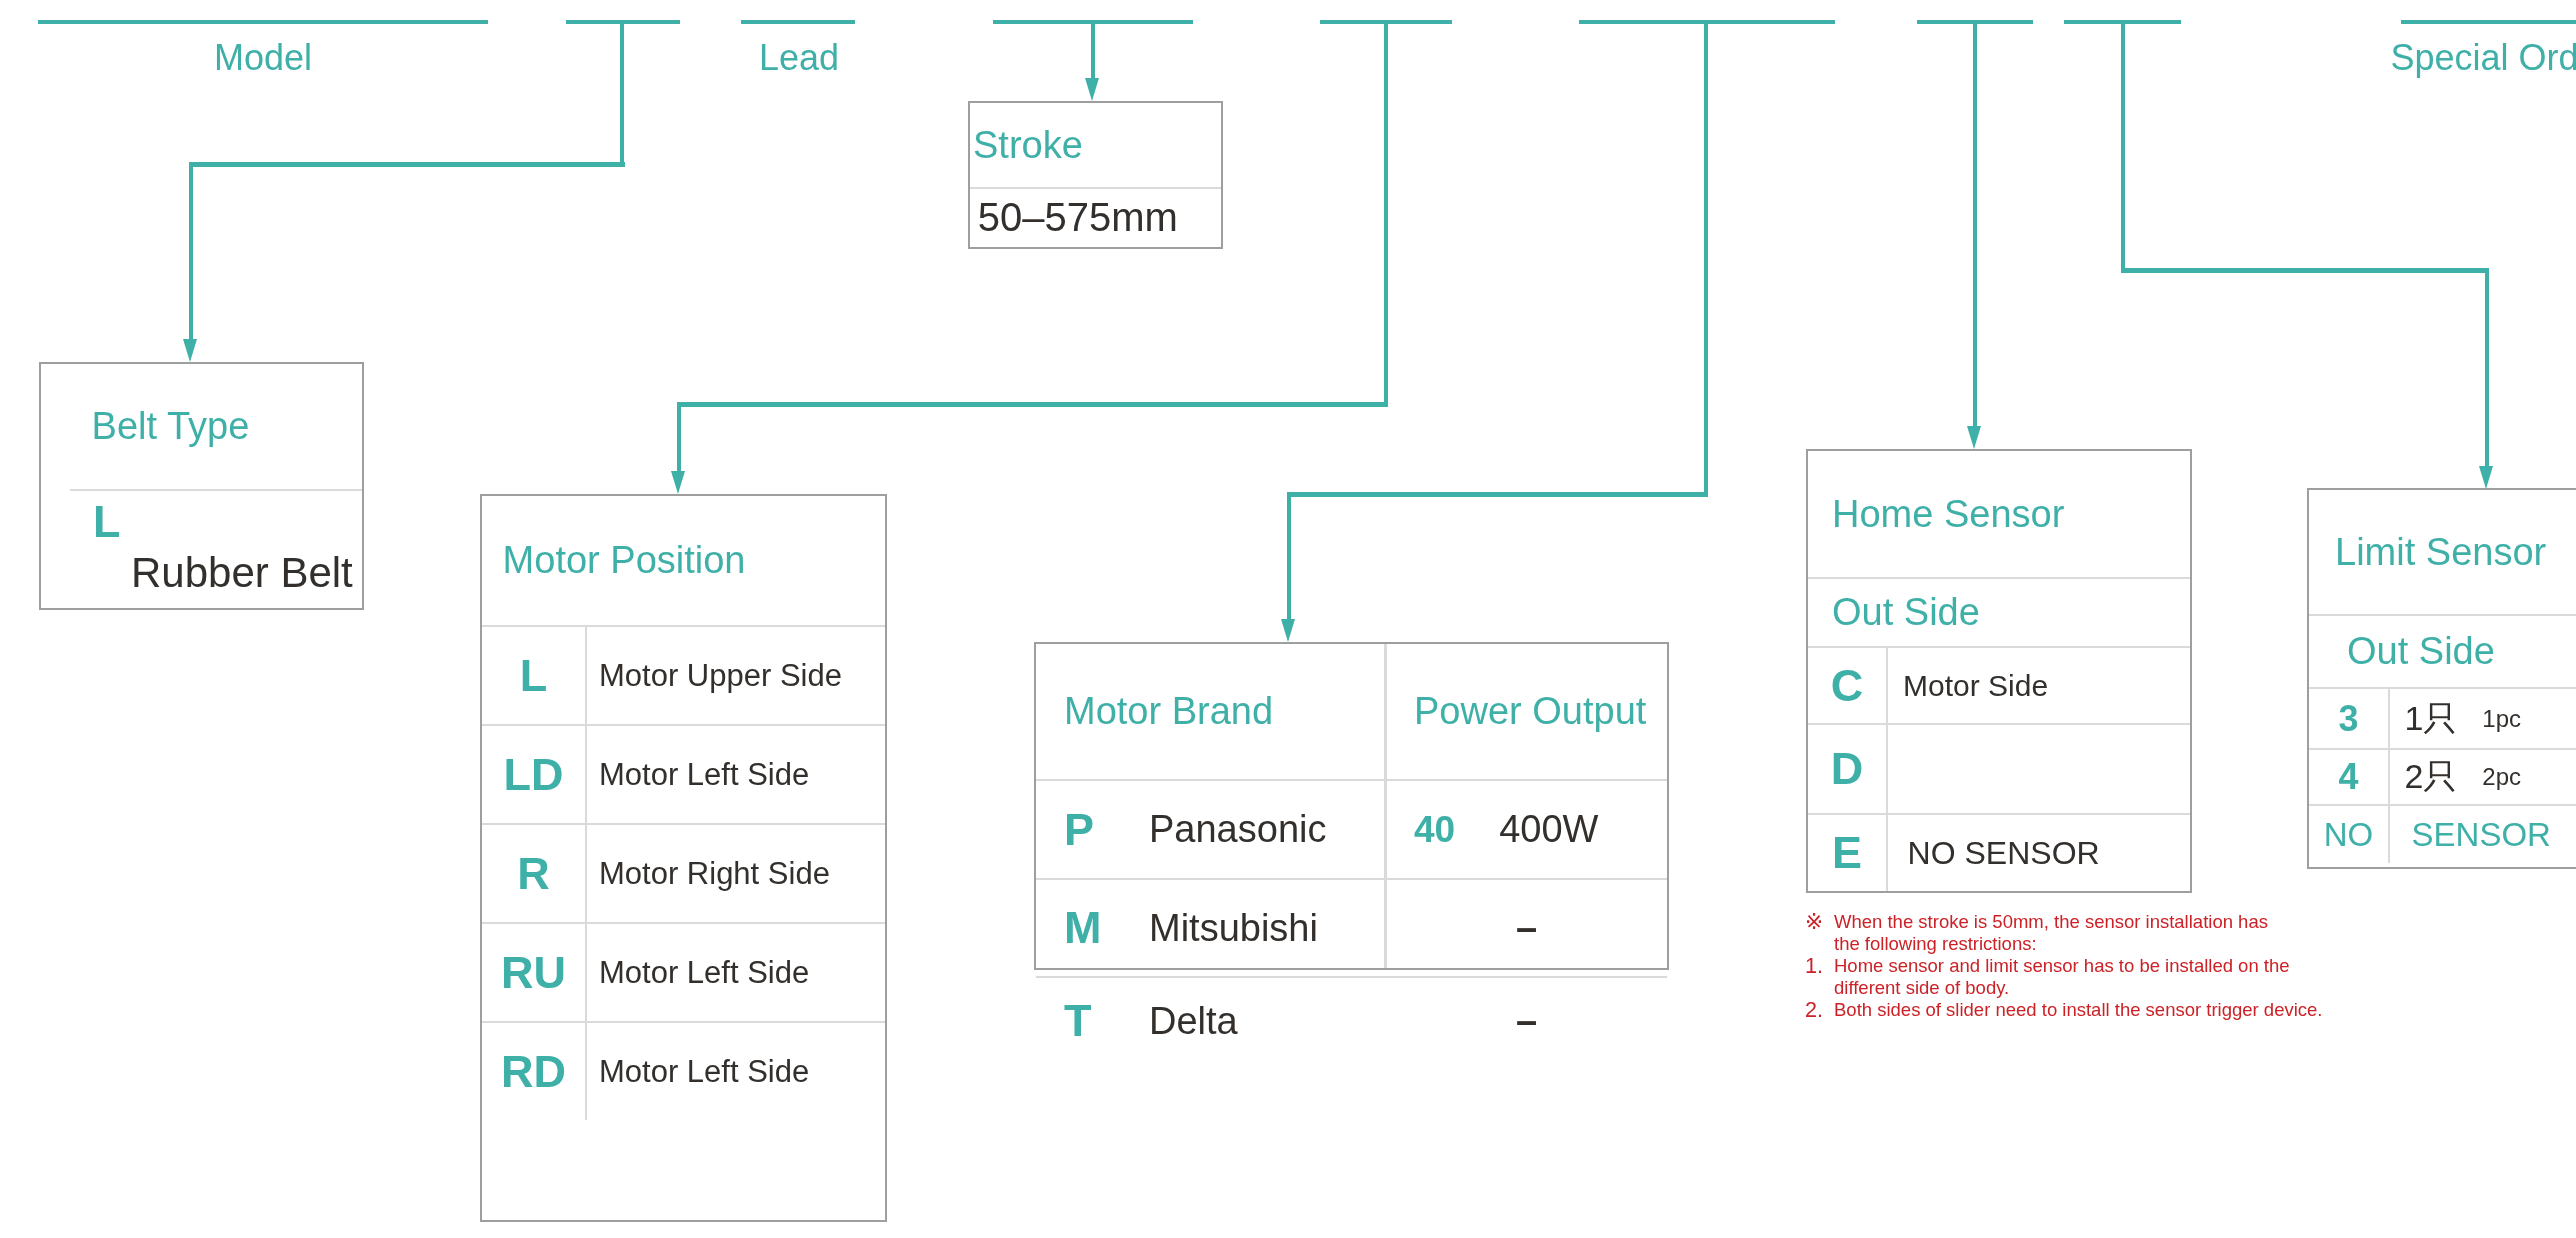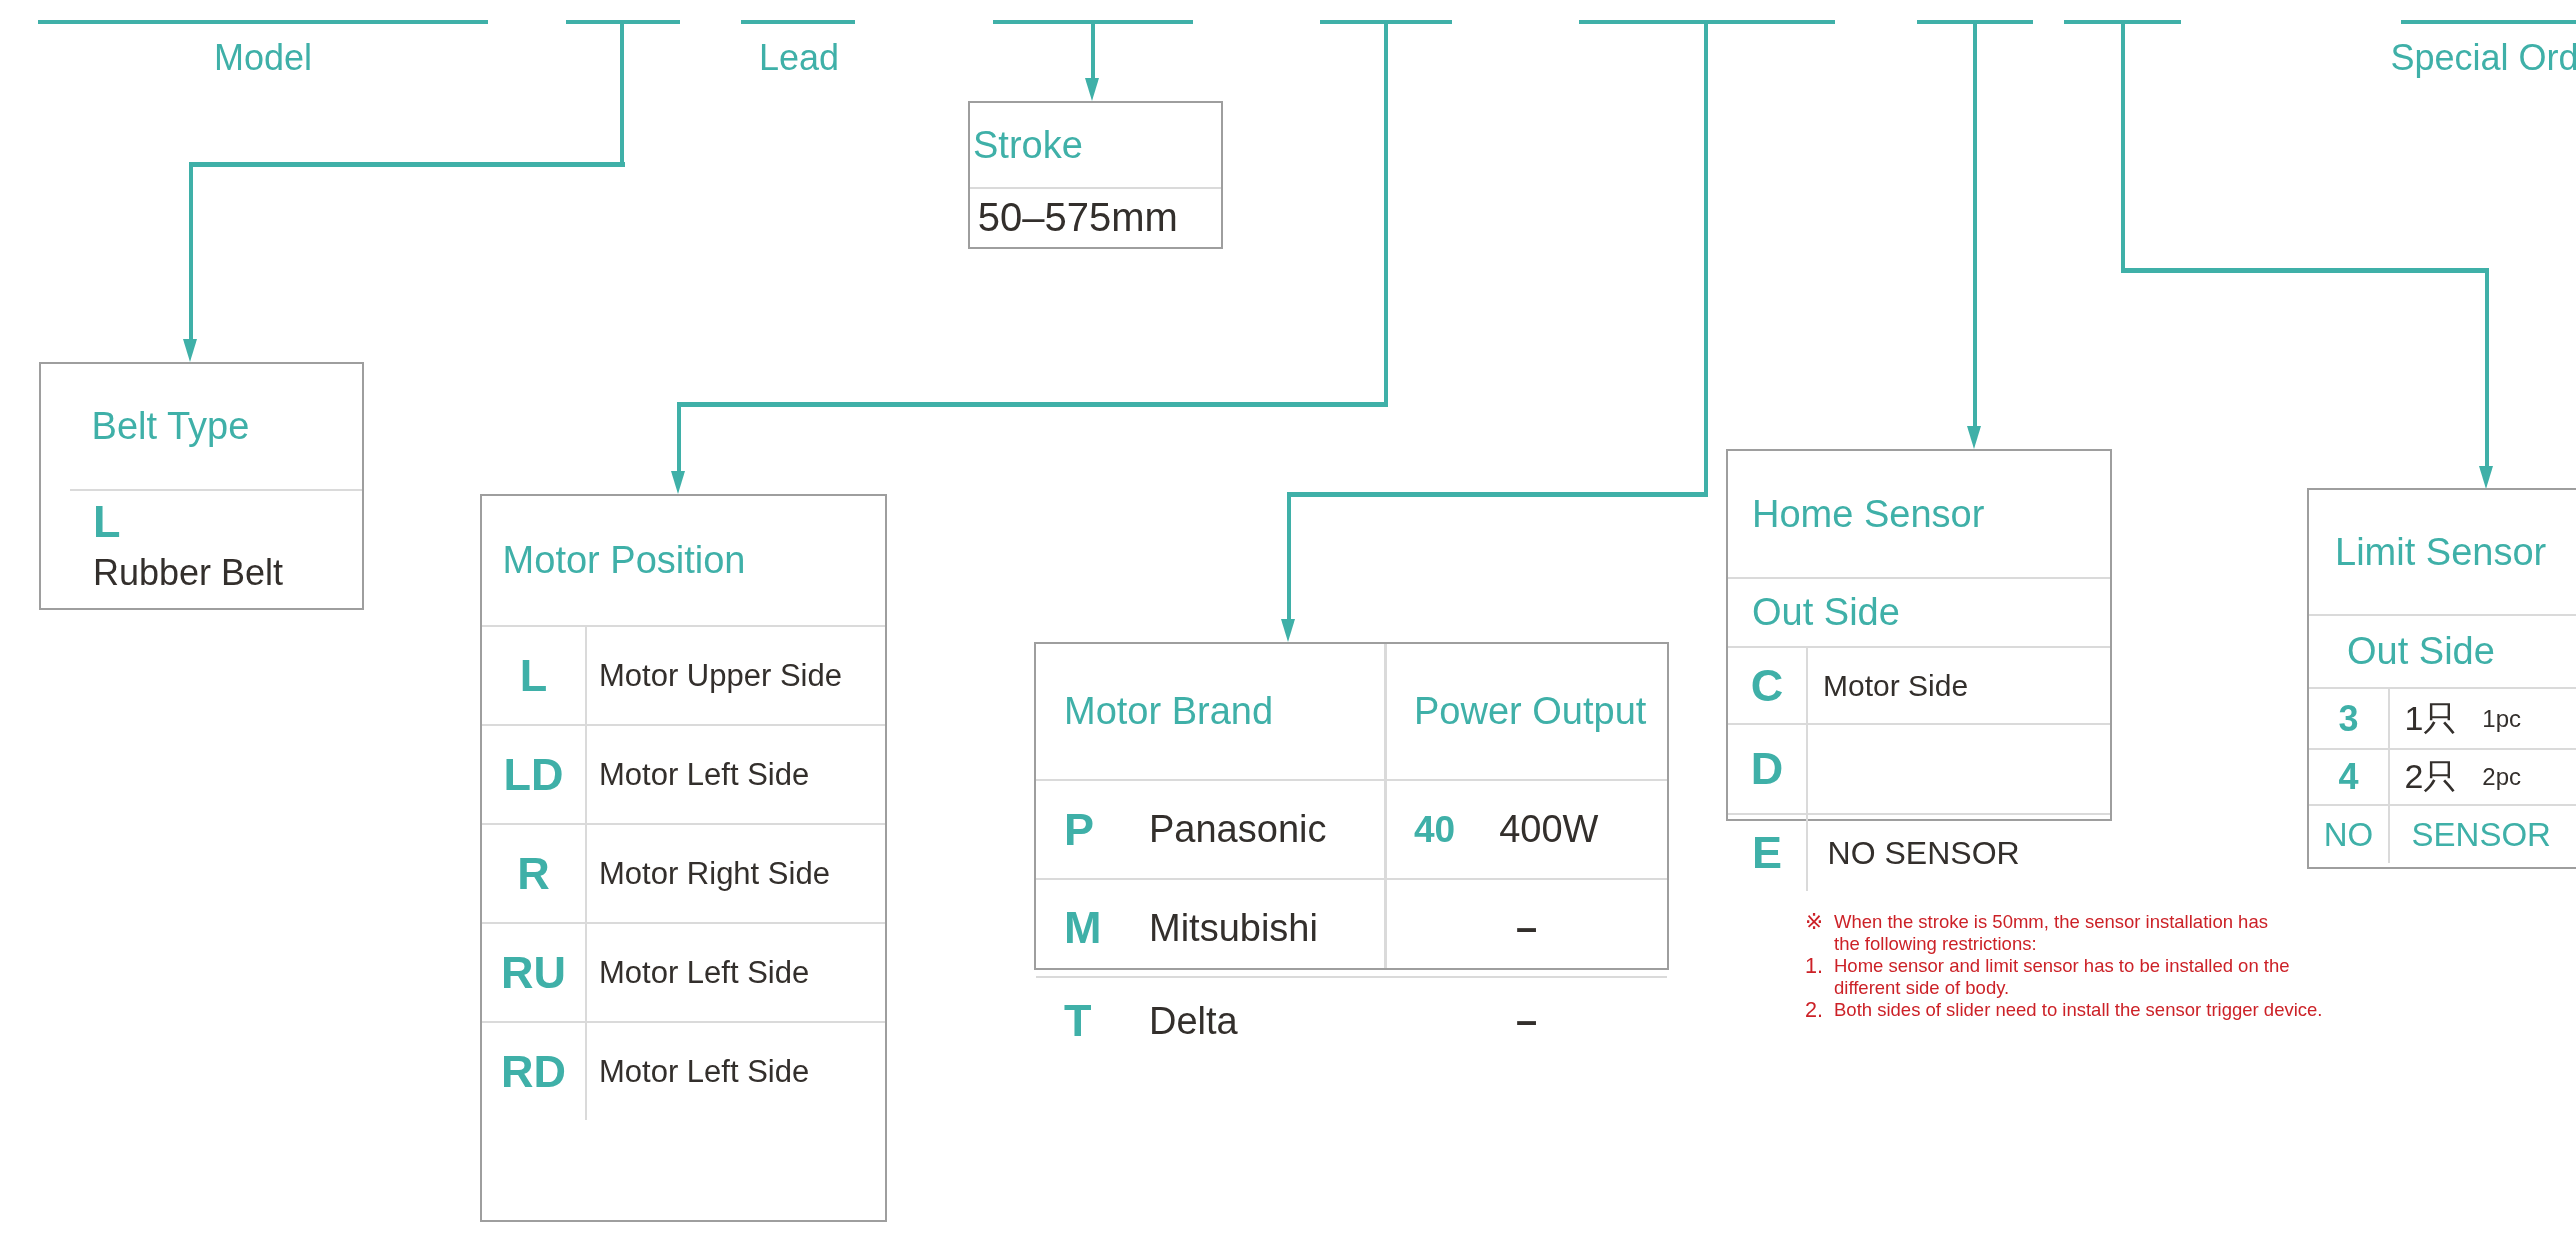--- a/index.html
+++ b/index.html
@@ -33,21 +33,21 @@
   .hdrtxt{font-size:38px;color:#3fb0a8;white-space:nowrap;}
   
   .stroke-box{left:968px;top:101px;width:255px;height:148px;}
   .stroke-hdr{height:84px;border-bottom:2.6px solid #dadada;display:flex;align-items:center;padding-left:3px;}
   .stroke-val{height:56px;display:flex;align-items:center;padding-left:7.7px;font-size:40px;color:#332f2c;}
   
   .belt-box{left:39px;top:362px;width:325px;height:248px;padding-left:29px;}
   .belt-hdr{height:125px;border-bottom:2.6px solid #dadada;display:flex;align-items:center;padding-left:21.6px;}
   .belt-body{padding:6.2px 0 0 23px;}
   .belt-code{font-size:45px;font-weight:bold;color:#3fb0a8;line-height:49px;}
-  .belt-desc{font-size:36px;color:#332f2c;line-height:54px;white-space:nowrap;}
+  .belt-desc{font-size:42px;color:#332f2c;line-height:54px;white-space:nowrap;margin-left:38px;}
   
   .mpos{left:480px;top:494px;width:407px;height:728px;}
   .mpos-hdr{height:129px;display:flex;align-items:center;padding-left:20.6px;}
   .mrow{height:99px;border-top:2.6px solid #dadada;display:flex;box-sizing:border-box;}
   .mrow .code{width:103px;border-right:2.6px solid #dadada;display:flex;align-items:center;justify-content:center;
               font-size:45px;font-weight:bold;color:#3fb0a8;box-sizing:content-box;flex:none;}
   .mrow .desc{flex:1;display:flex;align-items:center;padding-left:12px;font-size:31px;color:#332f2c;white-space:nowrap;}
   
   .mbrand{left:1034px;top:642px;width:635px;height:328px;}
   .mb-div{position:absolute;left:348px;top:0;bottom:0;width:2.6px;background:#dadada;}
@@ -58,21 +58,21 @@
   .mb-r1{height:99px;} .mb-r2{height:98px;} .mb-r3{height:88px;}
   .mb-row .bcell{width:350px;display:flex;align-items:center;padding-left:28px;box-sizing:border-box;flex:none;}
   .mb-row .bcell .code{width:85px;font-size:45px;font-weight:bold;color:#3fb0a8;flex:none;}
   .mb-row .bcell .name{font-size:38px;color:#332f2c;white-space:nowrap;}
   .mb-row .pcell{flex:1;display:flex;align-items:center;padding-left:28px;}
   .mb-row .pcell.center{justify-content:center;padding-left:0;}
   .pw-code{font-size:37px;font-weight:bold;color:#3fb0a8;}
   .pw-val{font-size:38px;color:#332f2c;margin-left:44px;}
   .pw-dash{font-size:38px;font-weight:bold;color:#332f2c;}
   
-  .home{left:1726px;top:449px;width:386px;height:372px;}
+  .home{left:1806px;top:449px;width:386px;height:444px;}
   .hs-hdr{height:126px;display:flex;align-items:center;padding-left:24px;}
   .hs-sub{height:69px;border-top:2.6px solid #dadada;display:flex;align-items:center;padding-left:24px;box-sizing:border-box;}
   .hs-rows{position:relative;height:246px;border-top:2.6px solid #dadada;box-sizing:border-box;}
   .hs-row{display:flex;box-sizing:border-box;}
   .hs-r1{height:75px;} .hs-r2{height:90px;border-top:2.6px solid #dadada;} .hs-r3{height:78px;border-top:2.6px solid #dadada;}
   .hs-row .code{width:78px;border-right:2.6px solid #dadada;display:flex;align-items:center;justify-content:center;
                 font-size:45px;font-weight:bold;color:#3fb0a8;flex:none;box-sizing:content-box;}
   .hs-row .desc{flex:1;display:flex;align-items:center;padding-left:15px;font-size:30px;color:#332f2c;white-space:nowrap;}
   .hs-row .desc.caps{font-size:32px;padding-left:19.6px;}
   

